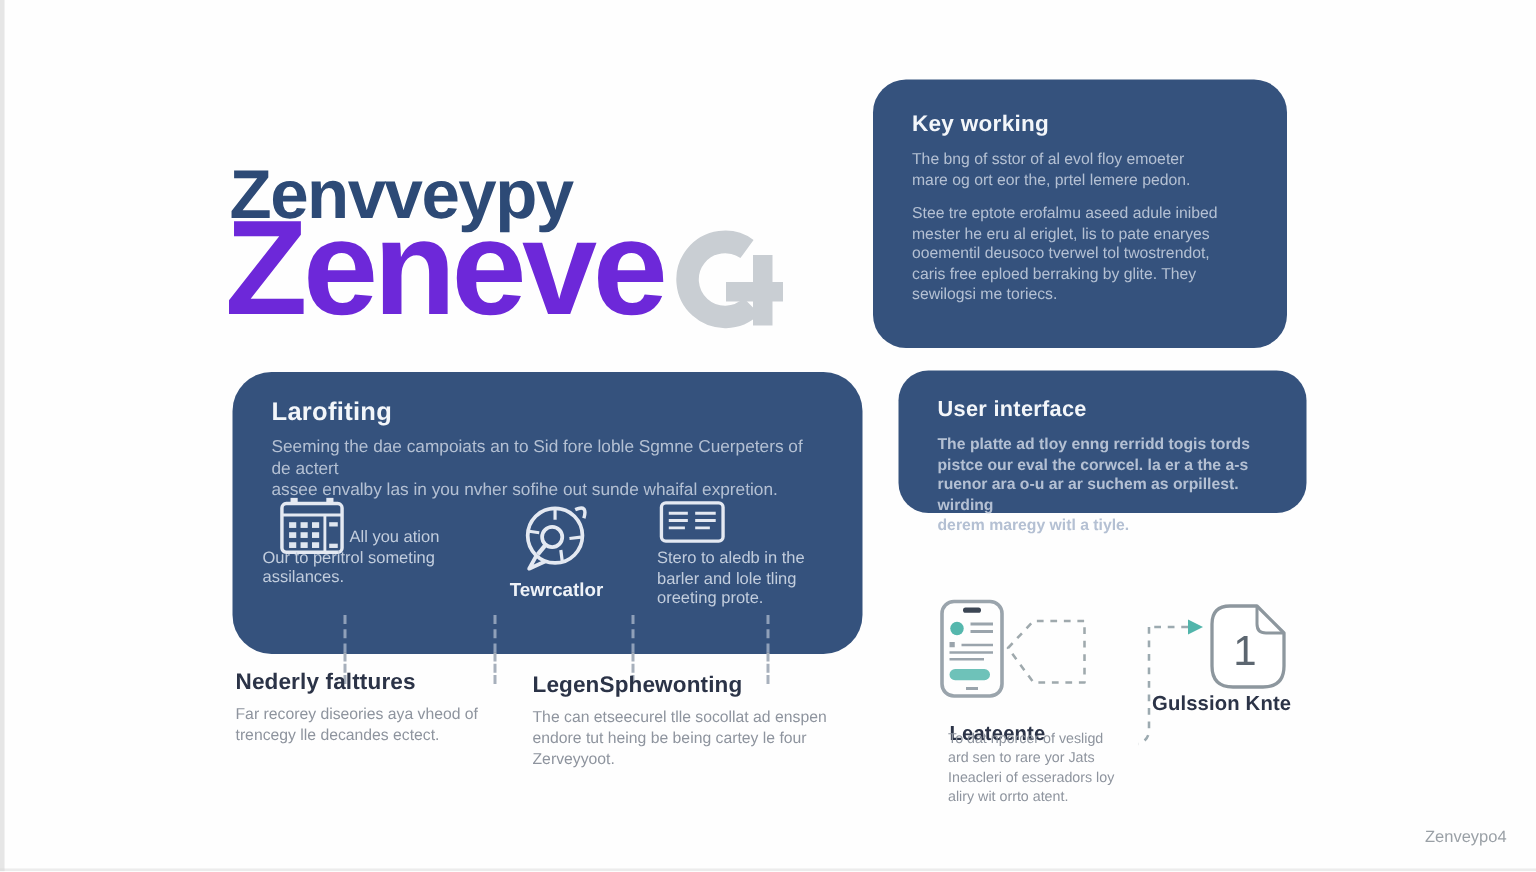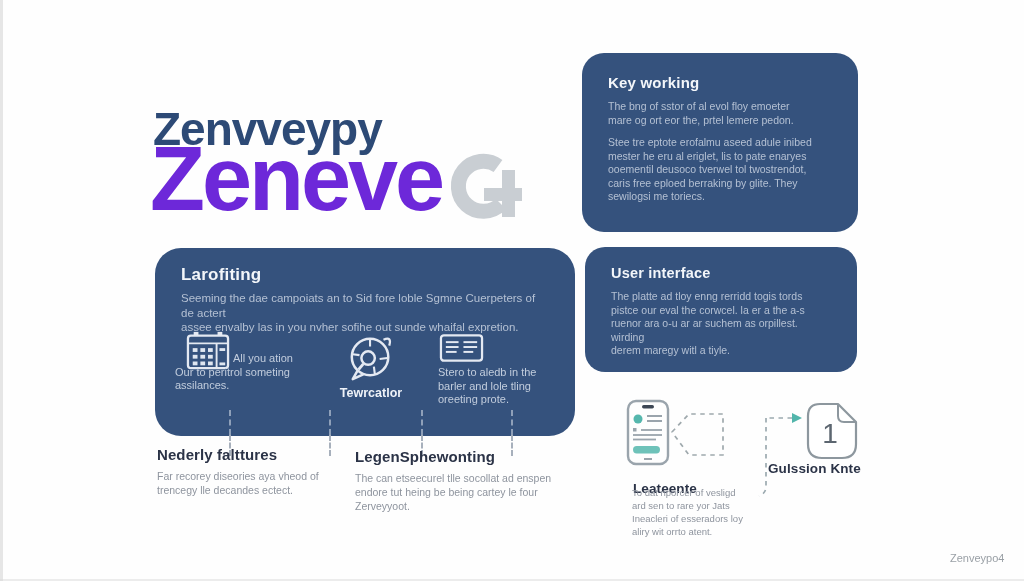--- a/index.html
+++ b/index.html
@@ -18,23 +18,23 @@
 
   .p-key{left:582px;top:53px;width:276px;height:179px;border-radius:22px;padding:21px 26px;}
   .p-key .panel-title{font-size:15px;}
   .p-key .panel-body{font-size:10.5px;line-height:13.5px;margin-top:9px;}
   .p-key .panel-body + .panel-body{margin-top:9px;}
 
   .p-main{left:155px;top:248px;width:420px;height:188px;border-radius:26px;padding:17px 26px;}
   .p-main .panel-title{font-size:17px;}
   .p-main .panel-body{font-size:11.5px;line-height:14.5px;margin-top:6px;}
 
-  .p-ui{left:585px;top:247px;width:272px;height:125px;border-radius:20px;padding:18px 26px;}
+  .p-ui{left:599px;top:247px;width:272px;height:95px;border-radius:20px;padding:18px 26px;}
   .p-ui .panel-title{font-size:14.5px;}
-  .p-ui .panel-body{font-size:10.5px;line-height:13.5px;margin-top:9px;}
+  .p-ui .panel-body{font-size:10.5px;line-height:13.5px;margin-top:9px;font-weight:bold;}
 
   .feat-icon{position:absolute;}
   .feat-text{position:absolute;font-size:11px;line-height:13.5px;color:#c2cddd;}
   .feat-label{position:absolute;font-size:12.5px;font-weight:700;color:#eef2f8;text-align:center;}
   .cal-text{text-indent:58px;}
 
   .vdash{position:absolute;width:0;border-left:2px dashed #a7b0bc;}
   .vdash.on-box{border-left-color:#8fa0b9;}
 
   .heading{position:absolute;font-size:15px;font-weight:700;color:#2b3347;letter-spacing:.1px;}

